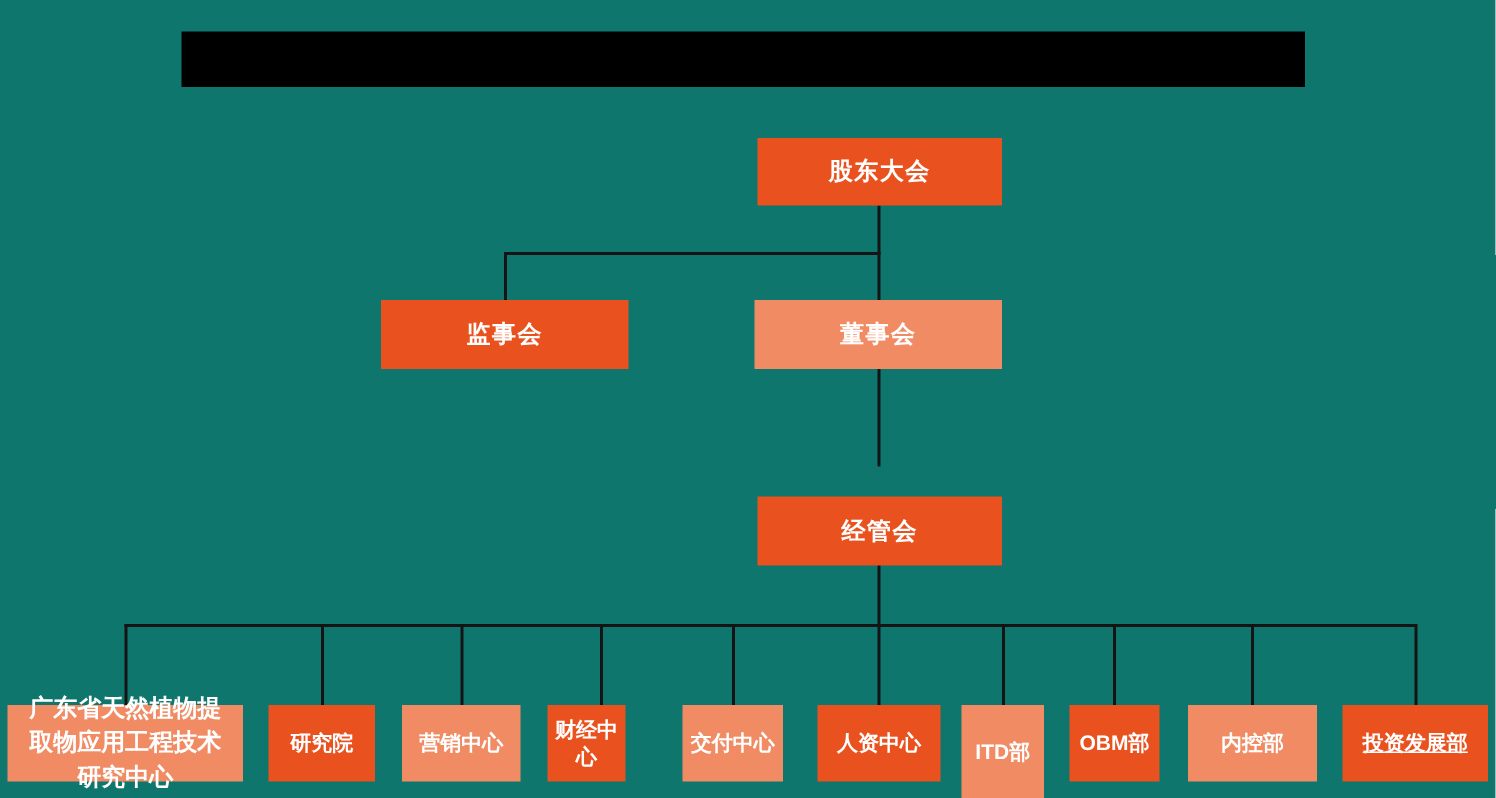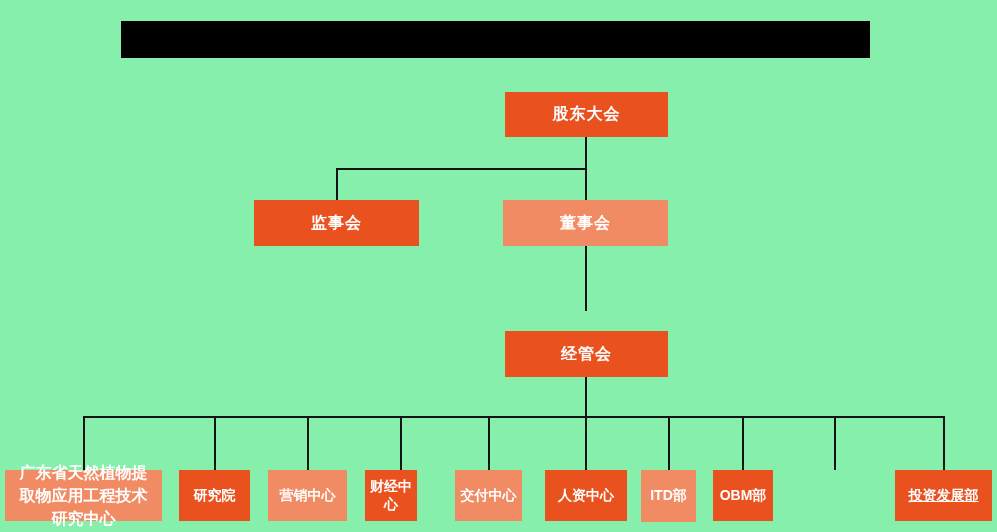--- a/index.html
+++ b/index.html
@@ -5,21 +5,21 @@
   html, body {
     margin: 0;
     padding: 0;
     background: #ffffff;
     font-family: "Liberation Sans", "DejaVu Sans", sans-serif;
   }
   .canvas {
     position: relative;
     width: 997px;
     height: 532px;
-    background: #86efac;
+    background: #0f766e;
     overflow: hidden;
   }
   .redacted-bar {
     position: absolute;
     left: 121px;
     top: 21px;
     width: 749px;
     height: 37px;
     background: #000000;
   }
@@ -45,21 +45,21 @@
   .n-directors    { left: 503px; top: 200px; width: 165px; height: 46px; }
   .n-management   { left: 505px; top: 311px; width: 163px; height: 46px; margin-top: 20px; }
 
   
   .d0 { left: 5px;   top: 470px; width: 157px; height: 51px; }
   .d1 { left: 179px; top: 470px; width: 71px;  height: 51px; }
   .d2 { left: 268px; top: 470px; width: 79px;  height: 51px; }
   .d3 { left: 365px; top: 470px; width: 52px;  height: 51px; }
   .d4 { left: 455px; top: 470px; width: 67px;  height: 51px; }
   .d5 { left: 545px; top: 470px; width: 82px;  height: 51px; }
-  .d6 { left: 641px; top: 470px; width: 55px;  height: 52px; }
+  .d6 { left: 641px; top: 470px; width: 55px;  height: 63px; }
   .d7 { left: 713px; top: 470px; width: 60px;  height: 51px; }
   .d8 { left: 792px; top: 470px; width: 86px;  height: 51px; }
   .d9 { left: 895px; top: 470px; width: 97px;  height: 51px; text-decoration: underline; }
 
   
   .line { position: absolute; background: #141414; }
   .v { width: 2px; }
   .h { height: 2px; }
 
   .c-root-drop     { left: 585px; top: 137px; height: 63px; }   
@@ -111,15 +111,16 @@
   <div class="node dark lvl n-management">经管会</div>
 
   <div class="node light dept small d0">广东省天然植物提取物应用工程技术研究中心</div>
   <div class="node dark dept d1">研究院</div>
   <div class="node light dept d2">营销中心</div>
   <div class="node dark dept d3">财经中心</div>
   <div class="node dark dept d5">人资中心</div>
   <div class="node light dept d4">交付中心</div>
   <div class="node light dept d6">ITD部</div>
   <div class="node dark dept d7">OBM部</div>
+  <div class="node light dept d8">内控部</div>
   <div class="node dark dept d9">投资发展部</div>
 
 </div>
 
 </body></html>

